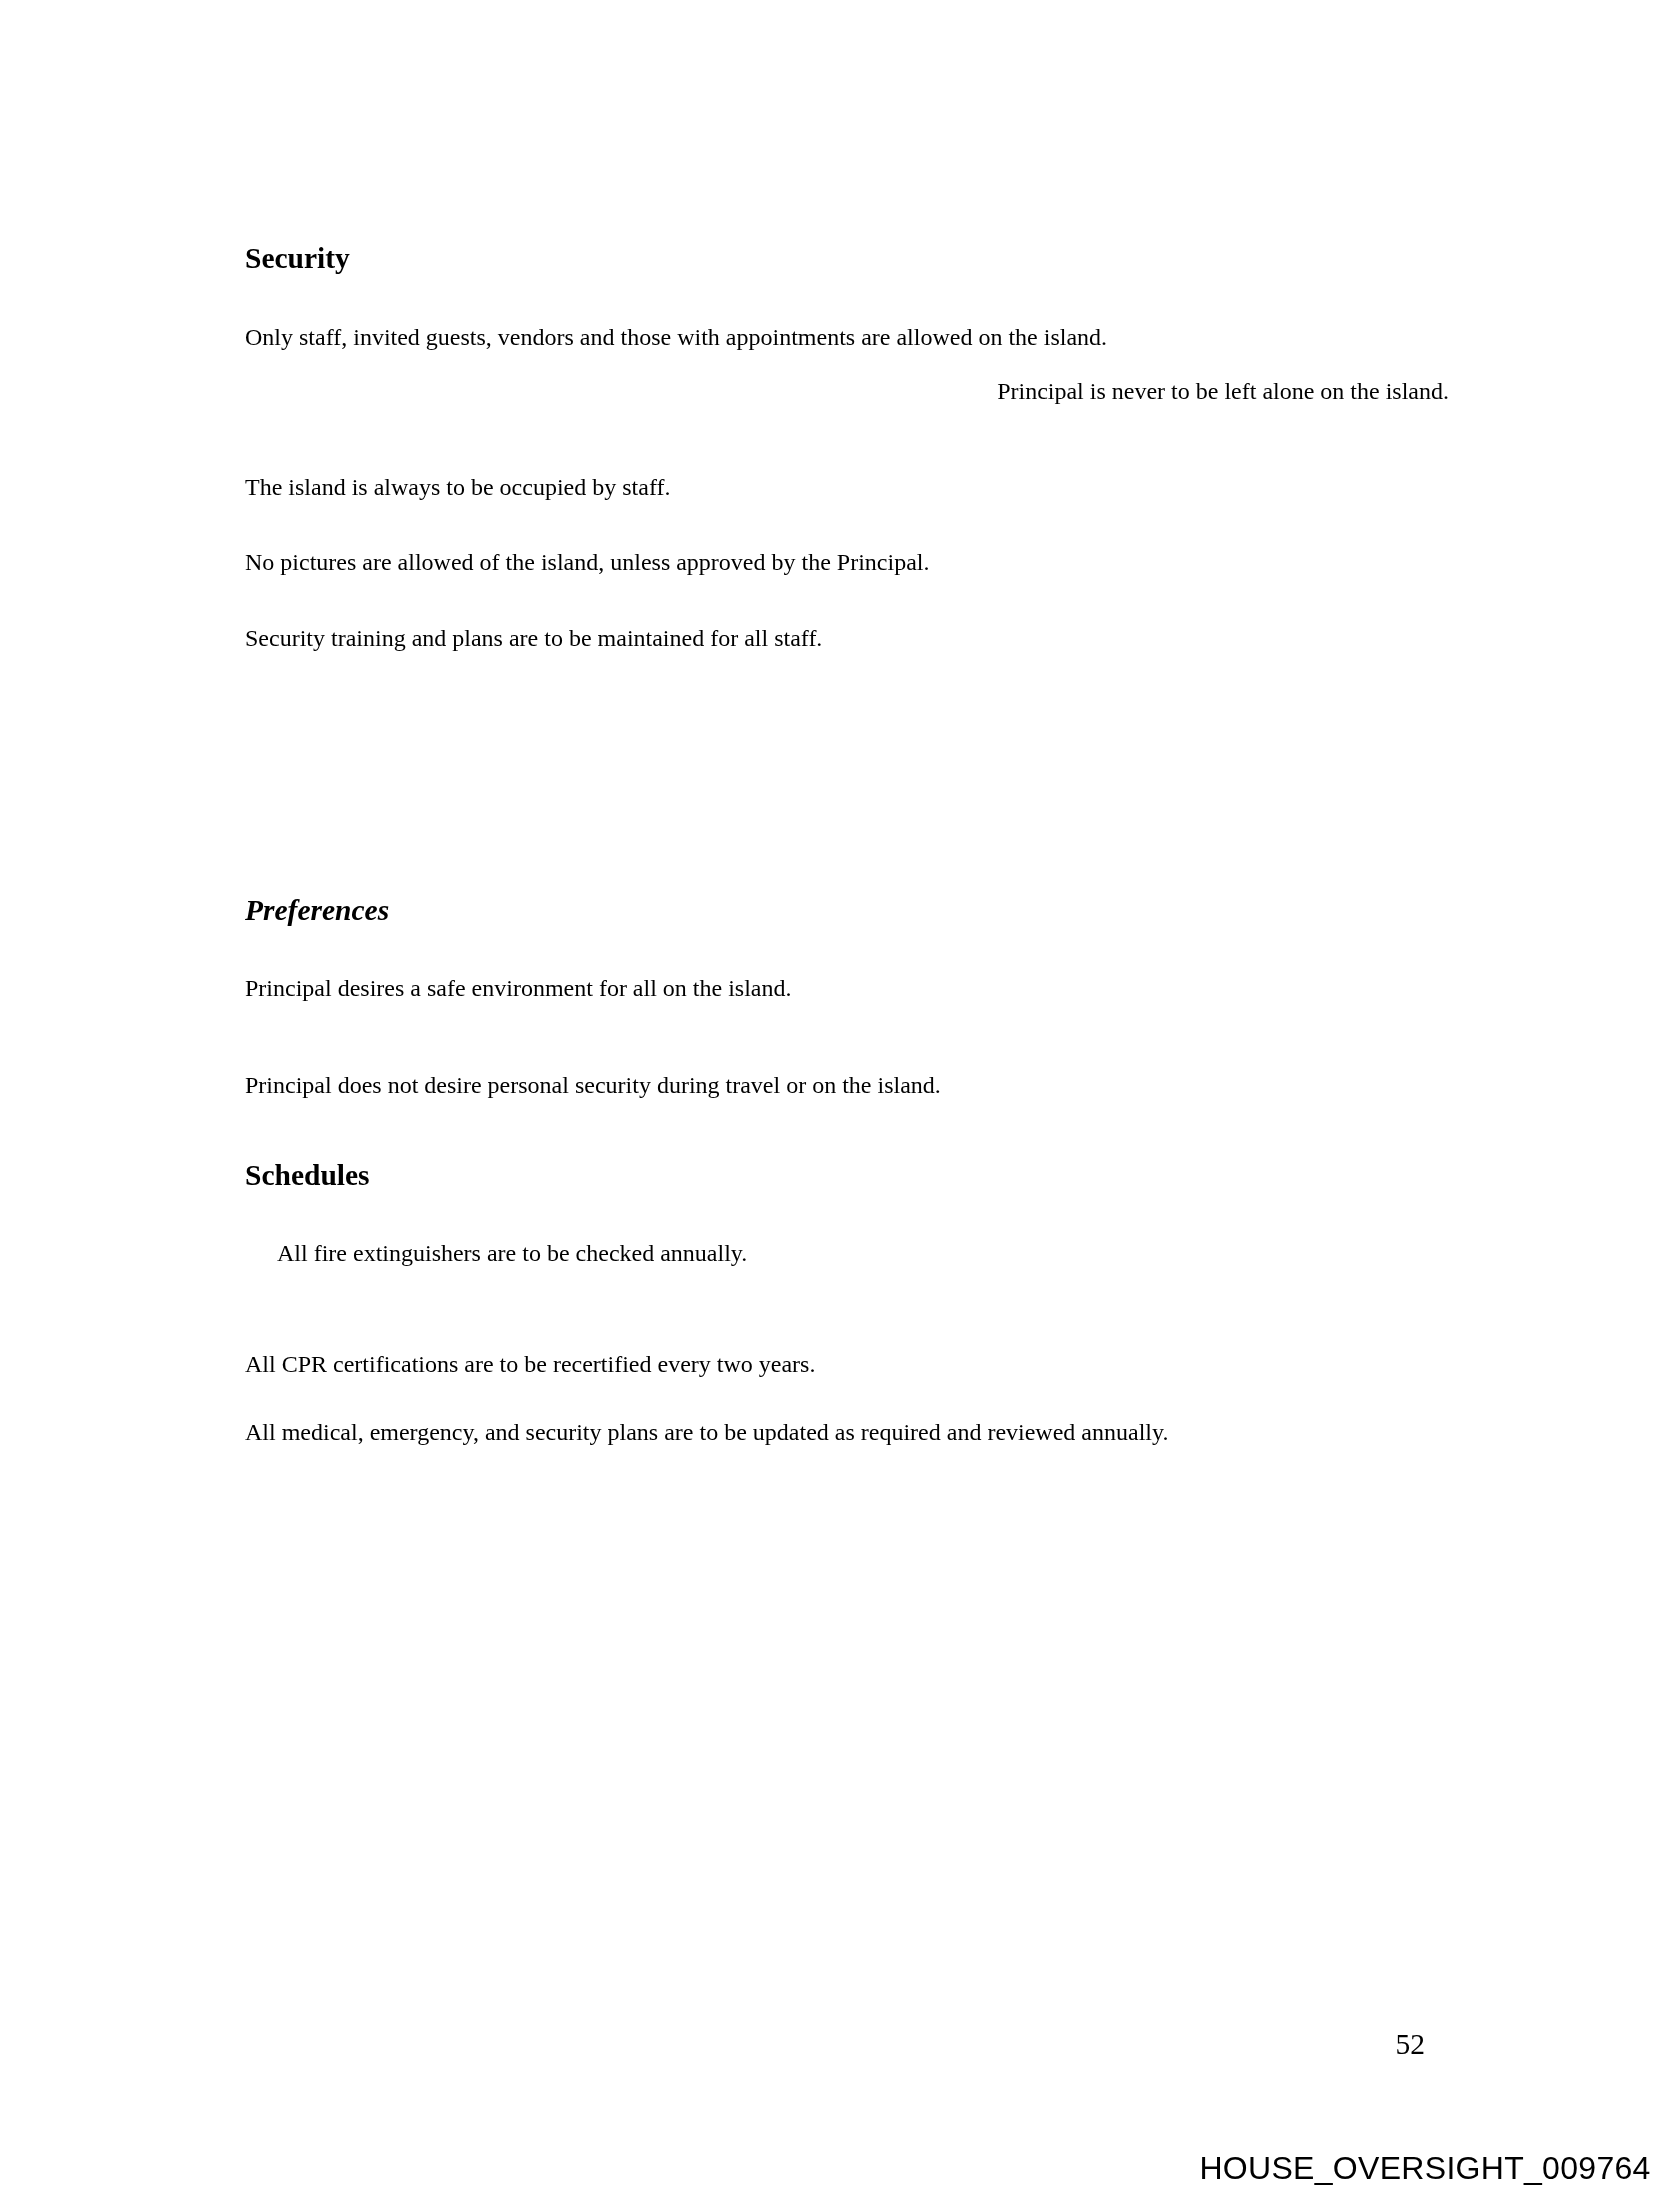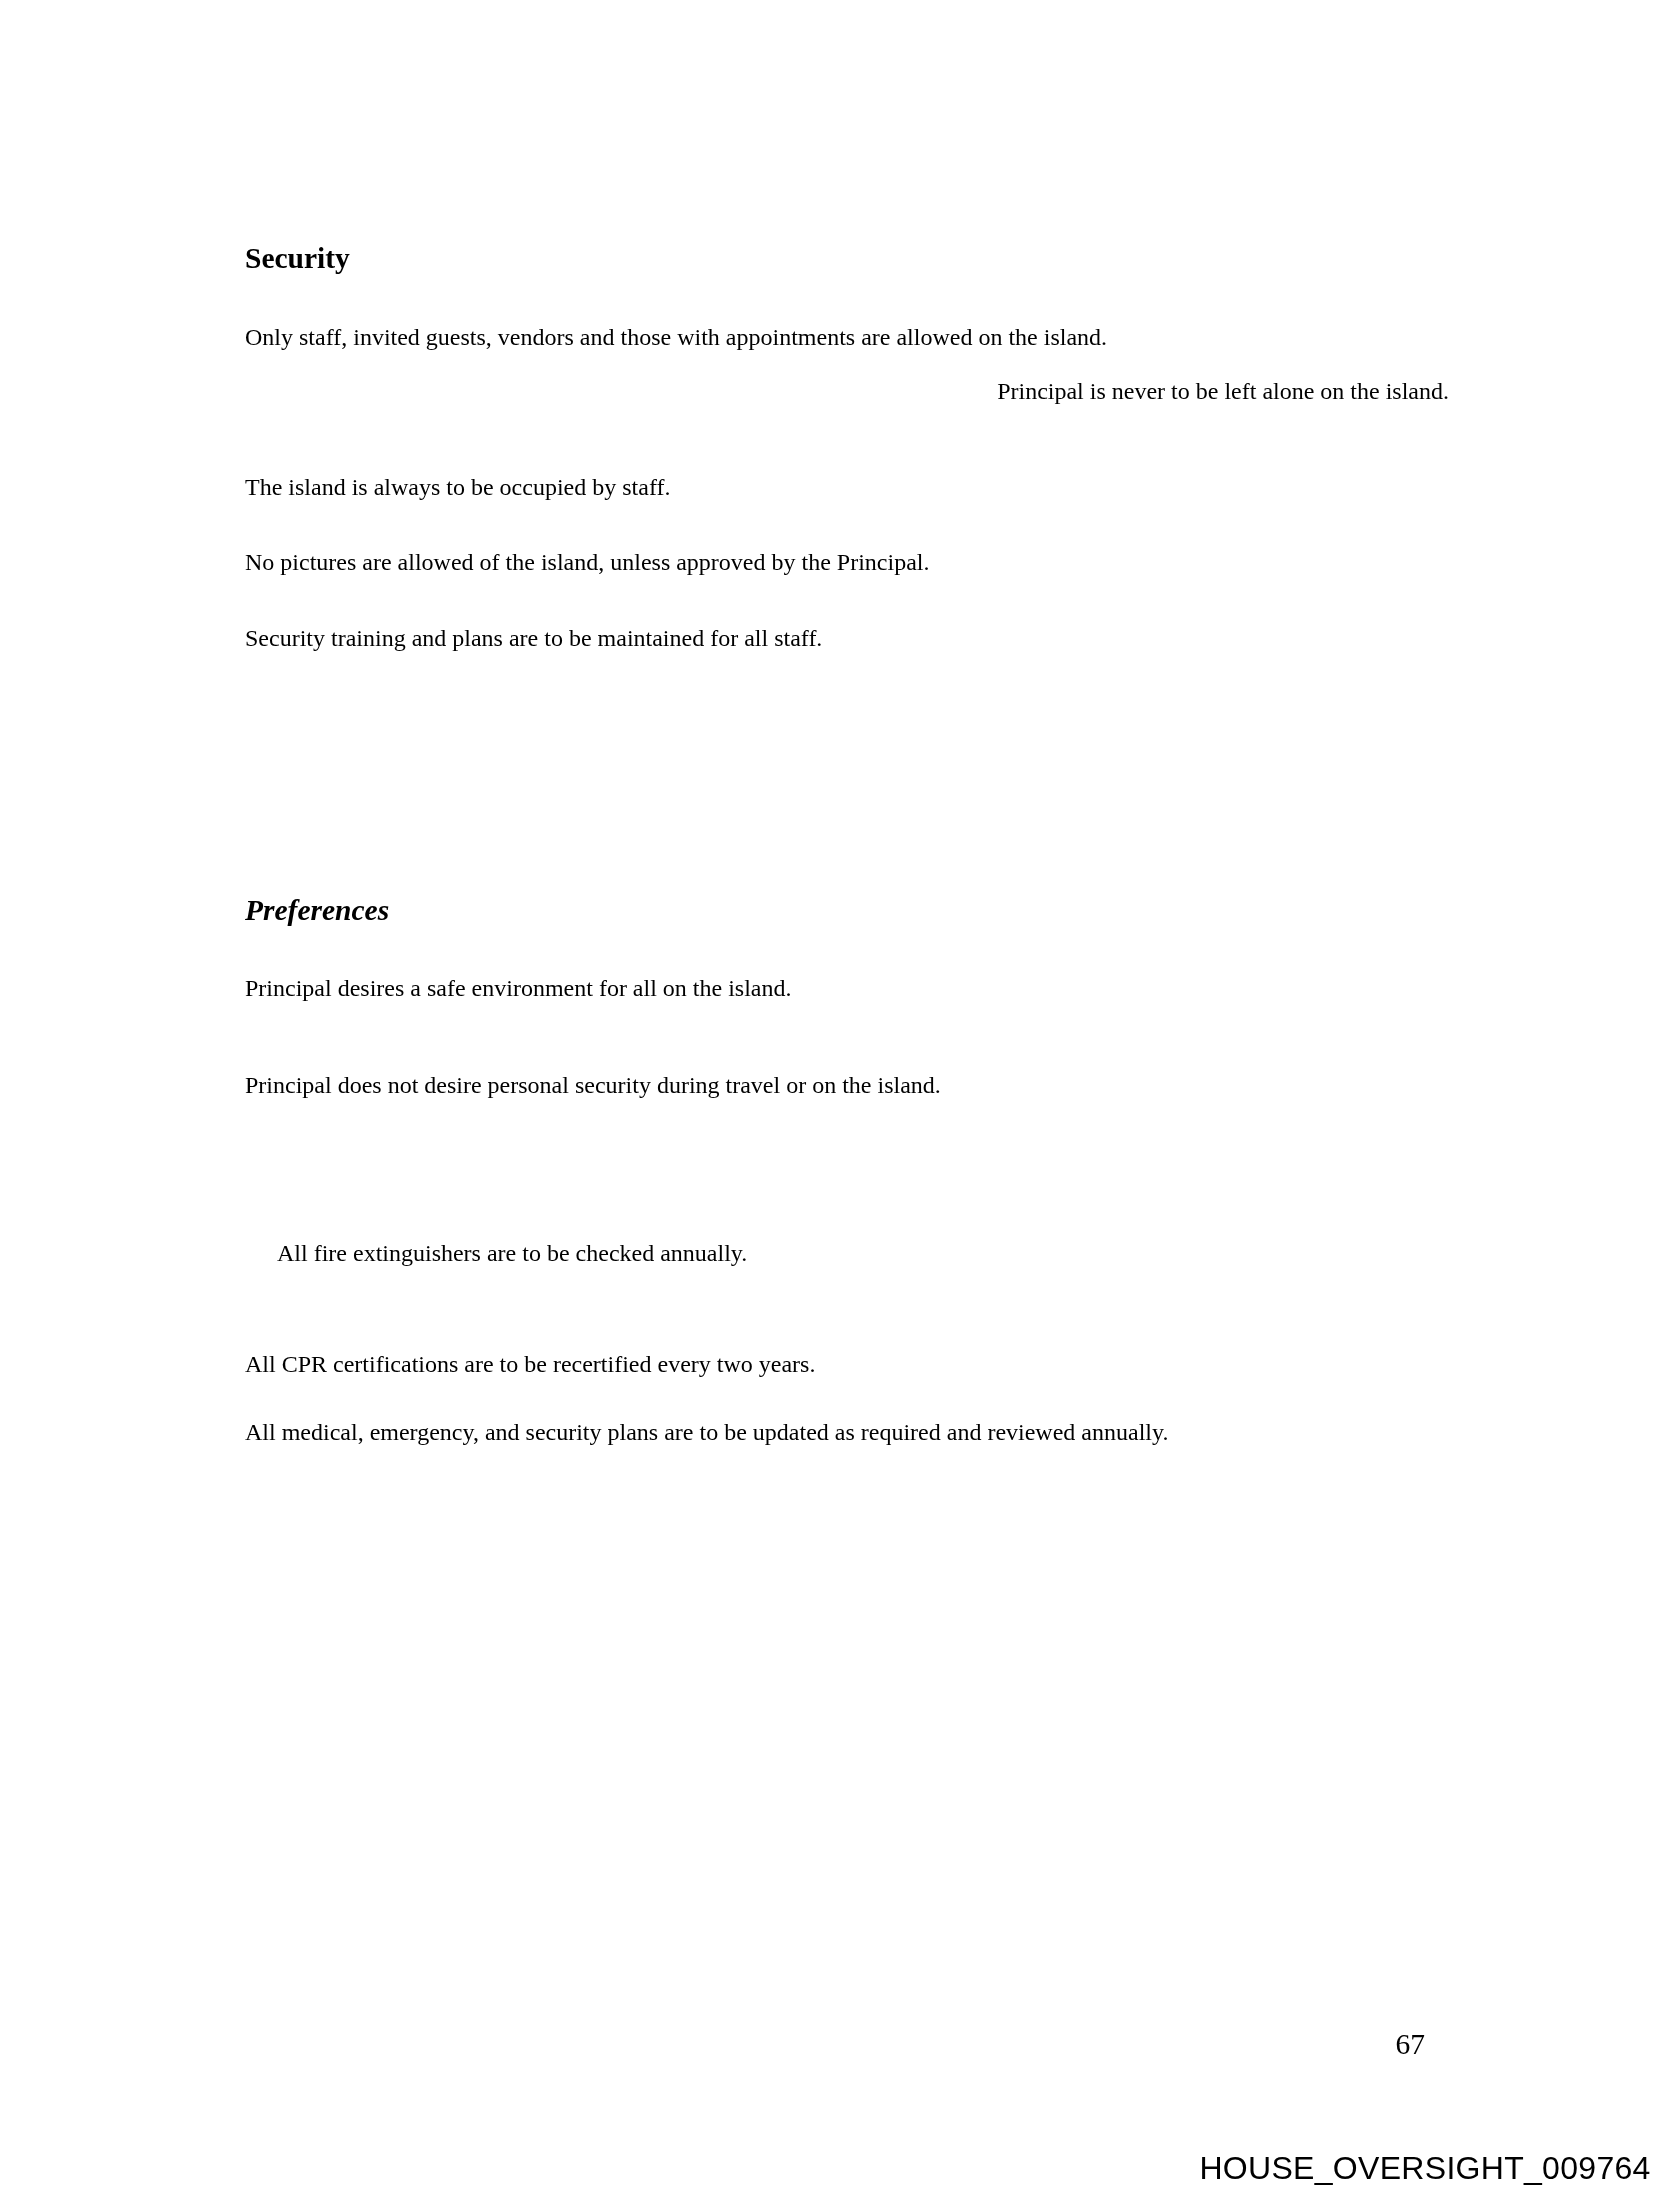--- a/index.html
+++ b/index.html
@@ -73,22 +73,23 @@
   <div id="sec-p0" class="para">Only staff, invited guests, vendors and those with appointments are allowed on the island.</div>
   <div id="sec-p1" class="para">Principal is never to be left alone on the island.</div>
   <div id="sec-p2" class="para">The island is always to be occupied by staff.</div>
   <div id="sec-p3" class="para">No pictures are allowed of the island, unless approved by the Principal.</div>
   <div id="sec-p4" class="para">Security training and plans are to be maintained for all staff.</div>
 
   <div id="pref-h" class="heading">Preferences</div>
   <div id="pref-p0" class="para">Principal desires a safe environment for all on the island.</div>
   <div id="pref-p1" class="para">Principal does not desire personal security during travel or on the island.</div>
 
+  <div id="sched-h" class="heading">Schedules</div>
   <div id="sched-p0" class="para">All fire extinguishers are to be checked annually.</div>
   <div id="sched-p1" class="para">All CPR certifications are to be recertified every two years.</div>
   <div id="sched-p2" class="para">All medical, emergency, and security plans are to be updated as required and reviewed annually.</div>
 
-  <div class="page-number">67</div>
+  <div class="page-number">52</div>
 
   <div class="bates">HOUSE_OVERSIGHT_009764</div>
 
 </div>
 
 
 </body></html>

